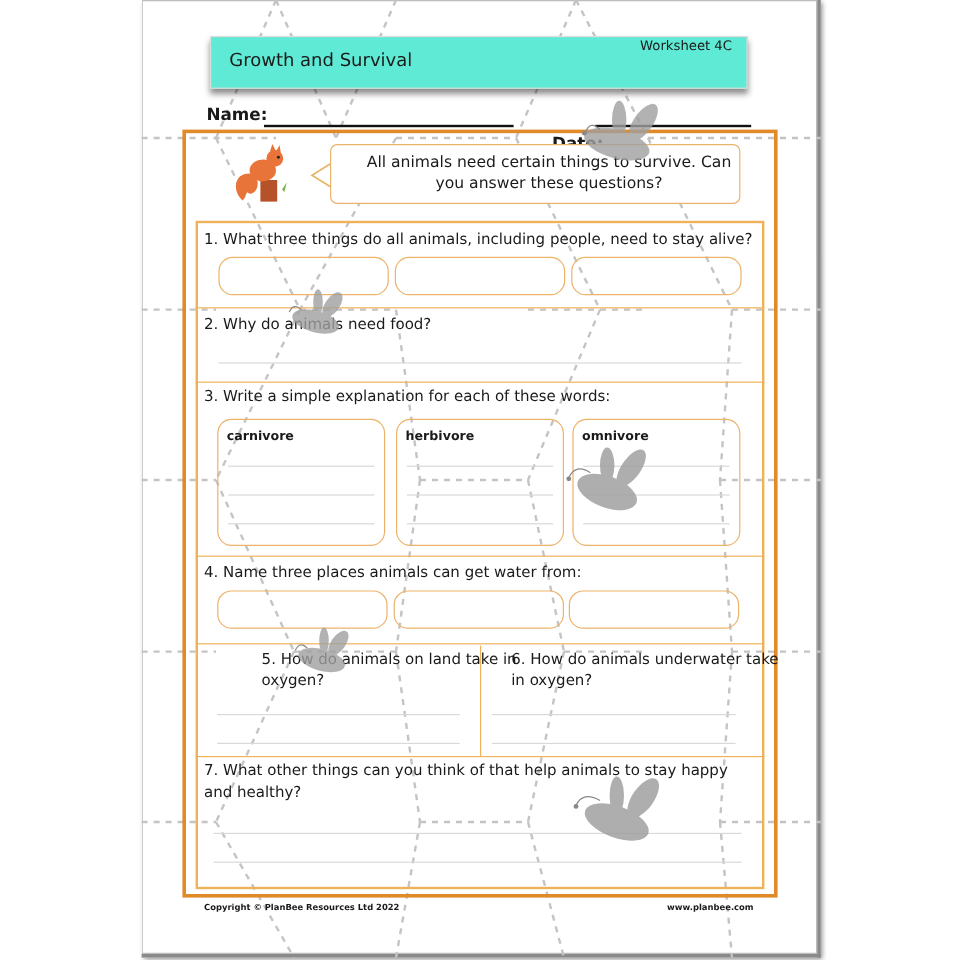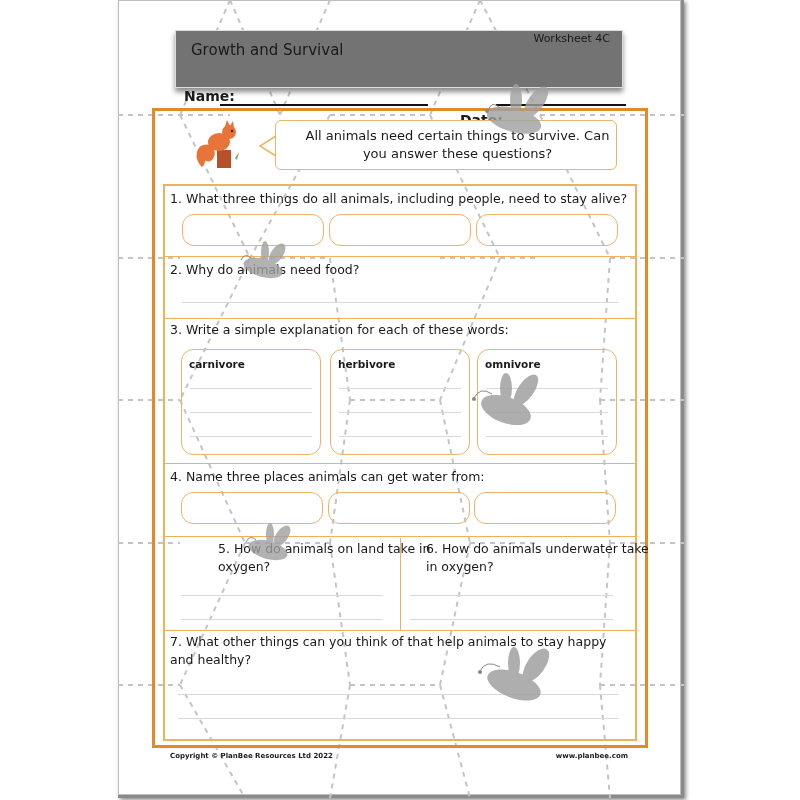--- a/index.html
+++ b/index.html
@@ -1,26 +1,26 @@
 <!DOCTYPE html>
 <html><head>
 <meta charset="utf-8">
 <style>
   html, body { margin:0; padding:0; }
   body { width:800px; height:800px; background:#ffffff; position:relative; overflow:hidden;
          font-family:"DejaVu Sans", sans-serif; color:#1a1a1a; }
   .sheet { position:absolute; left:118px; top:0; width:566px; height:798px; background:#fff;
            box-shadow: 2px 2px 4px rgba(0,0,0,0.45), inset 0 0 0 1px #bdbdbd; border-right:3px solid #8a8a8a; border-bottom:3px solid #8a8a8a; box-sizing:border-box; }
   .bg-pattern { position:absolute; inset:0; pointer-events:none; }
-  .title-card { position:absolute; left:175px; top:30px; width:448px; height:58px; background:#737373;
+  .title-card { position:absolute; left:175px; top:30px; width:448px; height:44px; background:#5eead4;
                 box-shadow: 0 4px 5px rgba(0,0,0,0.45); border:1px solid #ddd; box-sizing:border-box; }
   .title-left { position:absolute; left:15px; top:10px; font-size:15px; }
   .title-right { position:absolute; right:12px; top:1px; font-size:11px; }
   .name-row { position:absolute; top:88px; left:172px; width:456px; height:22px; font-weight:bold; font-size:14px; }
-  .name-label { position:absolute; left:12px; top:0; }
+  .name-label { position:absolute; left:0; top:0; }
   .name-line { position:absolute; left:48px; top:16px; width:208px; border-bottom:2px solid #111; }
   .date-label { position:absolute; left:288px; top:0;margin-top:24px; }
   .date-line { position:absolute; left:324px; top:16px; width:130px; border-bottom:2px solid #111; }
   .outer-frame { position:absolute; left:152px; top:108px; width:496px; height:640px; border:3px solid #e08a2a; box-sizing:border-box; }
   .squirrel { position:absolute; left:195px; top:118px; width:50px; height:52px; }
   .bubble { position:absolute; left:275px; top:120px; width:342px; height:50px; border:1.5px solid #e9b56b; border-radius:6px; box-sizing:border-box;
             text-align:center; font-size:13px; line-height:18px; padding-top:6px; background:#fff;padding-left:23px; }
   .bubble-tail { position:absolute; left:258px; top:134px; width:20px; height:24px; }
   .inner-frame { position:absolute; left:163px; top:184px; width:474px; height:557px; border:2px solid #efb25a; box-sizing:border-box; }
   .row-divider { position:absolute; left:163px; width:474px; border-top:1.5px solid #efb25a; }

